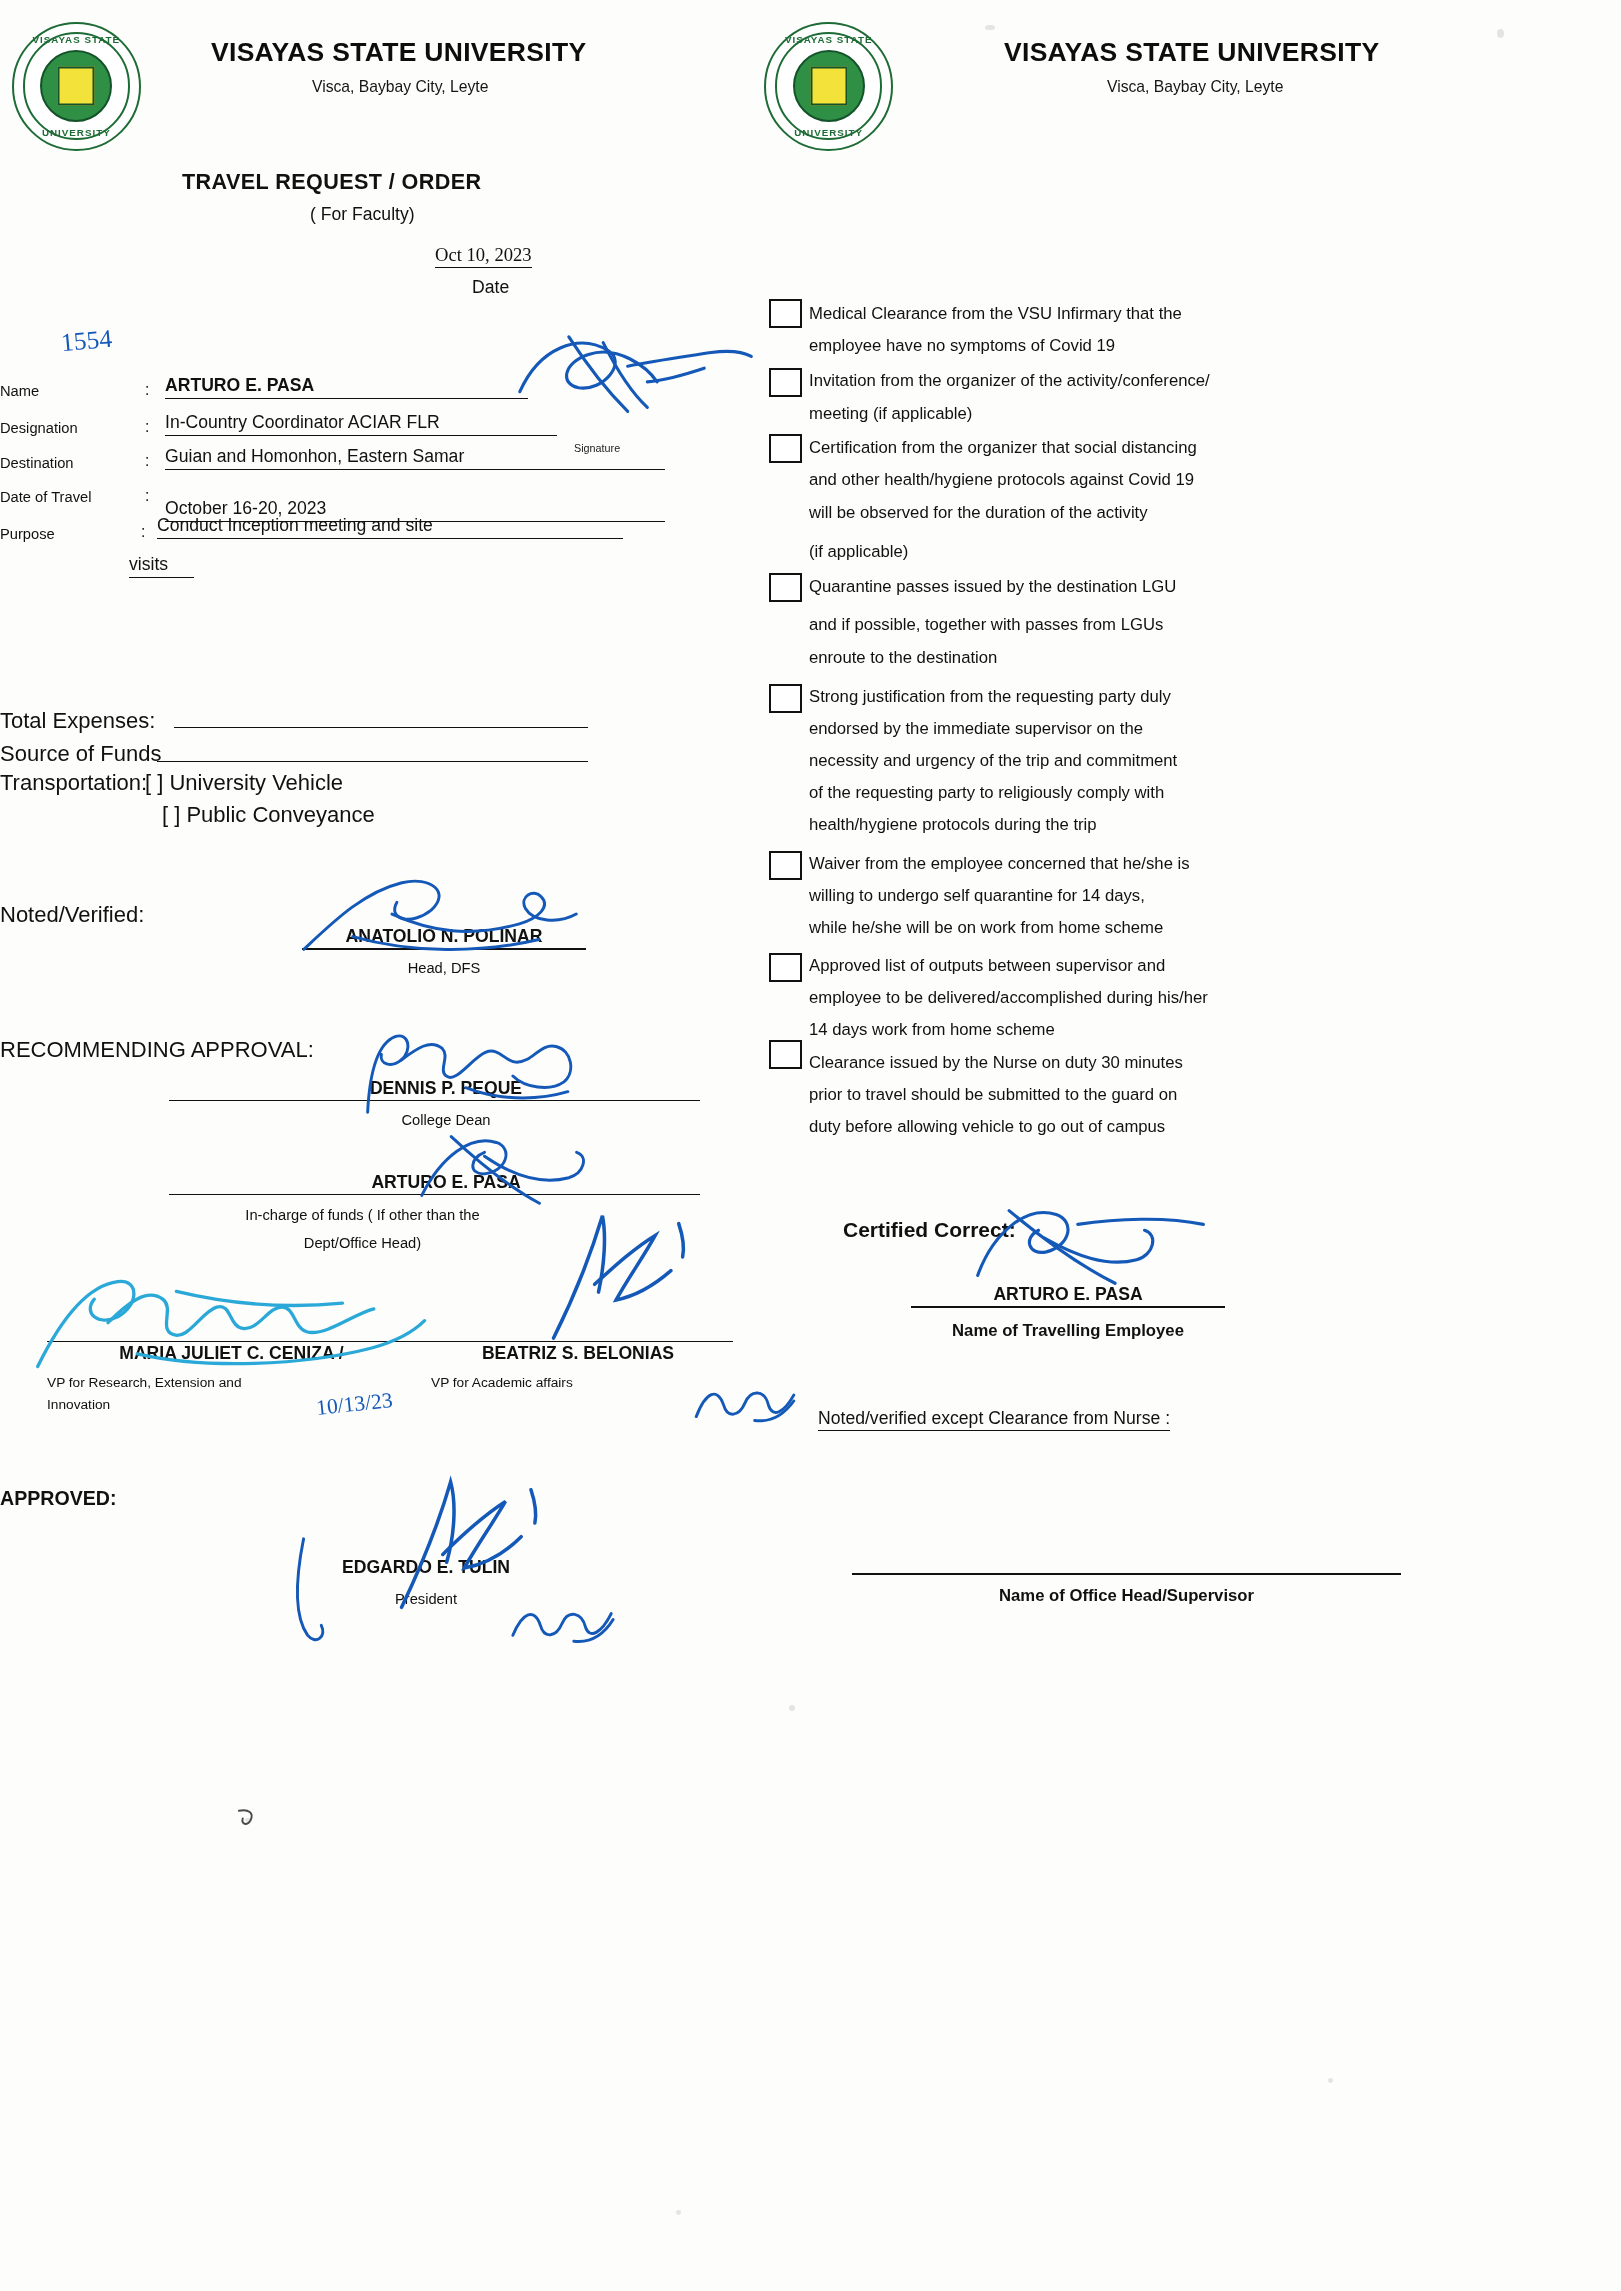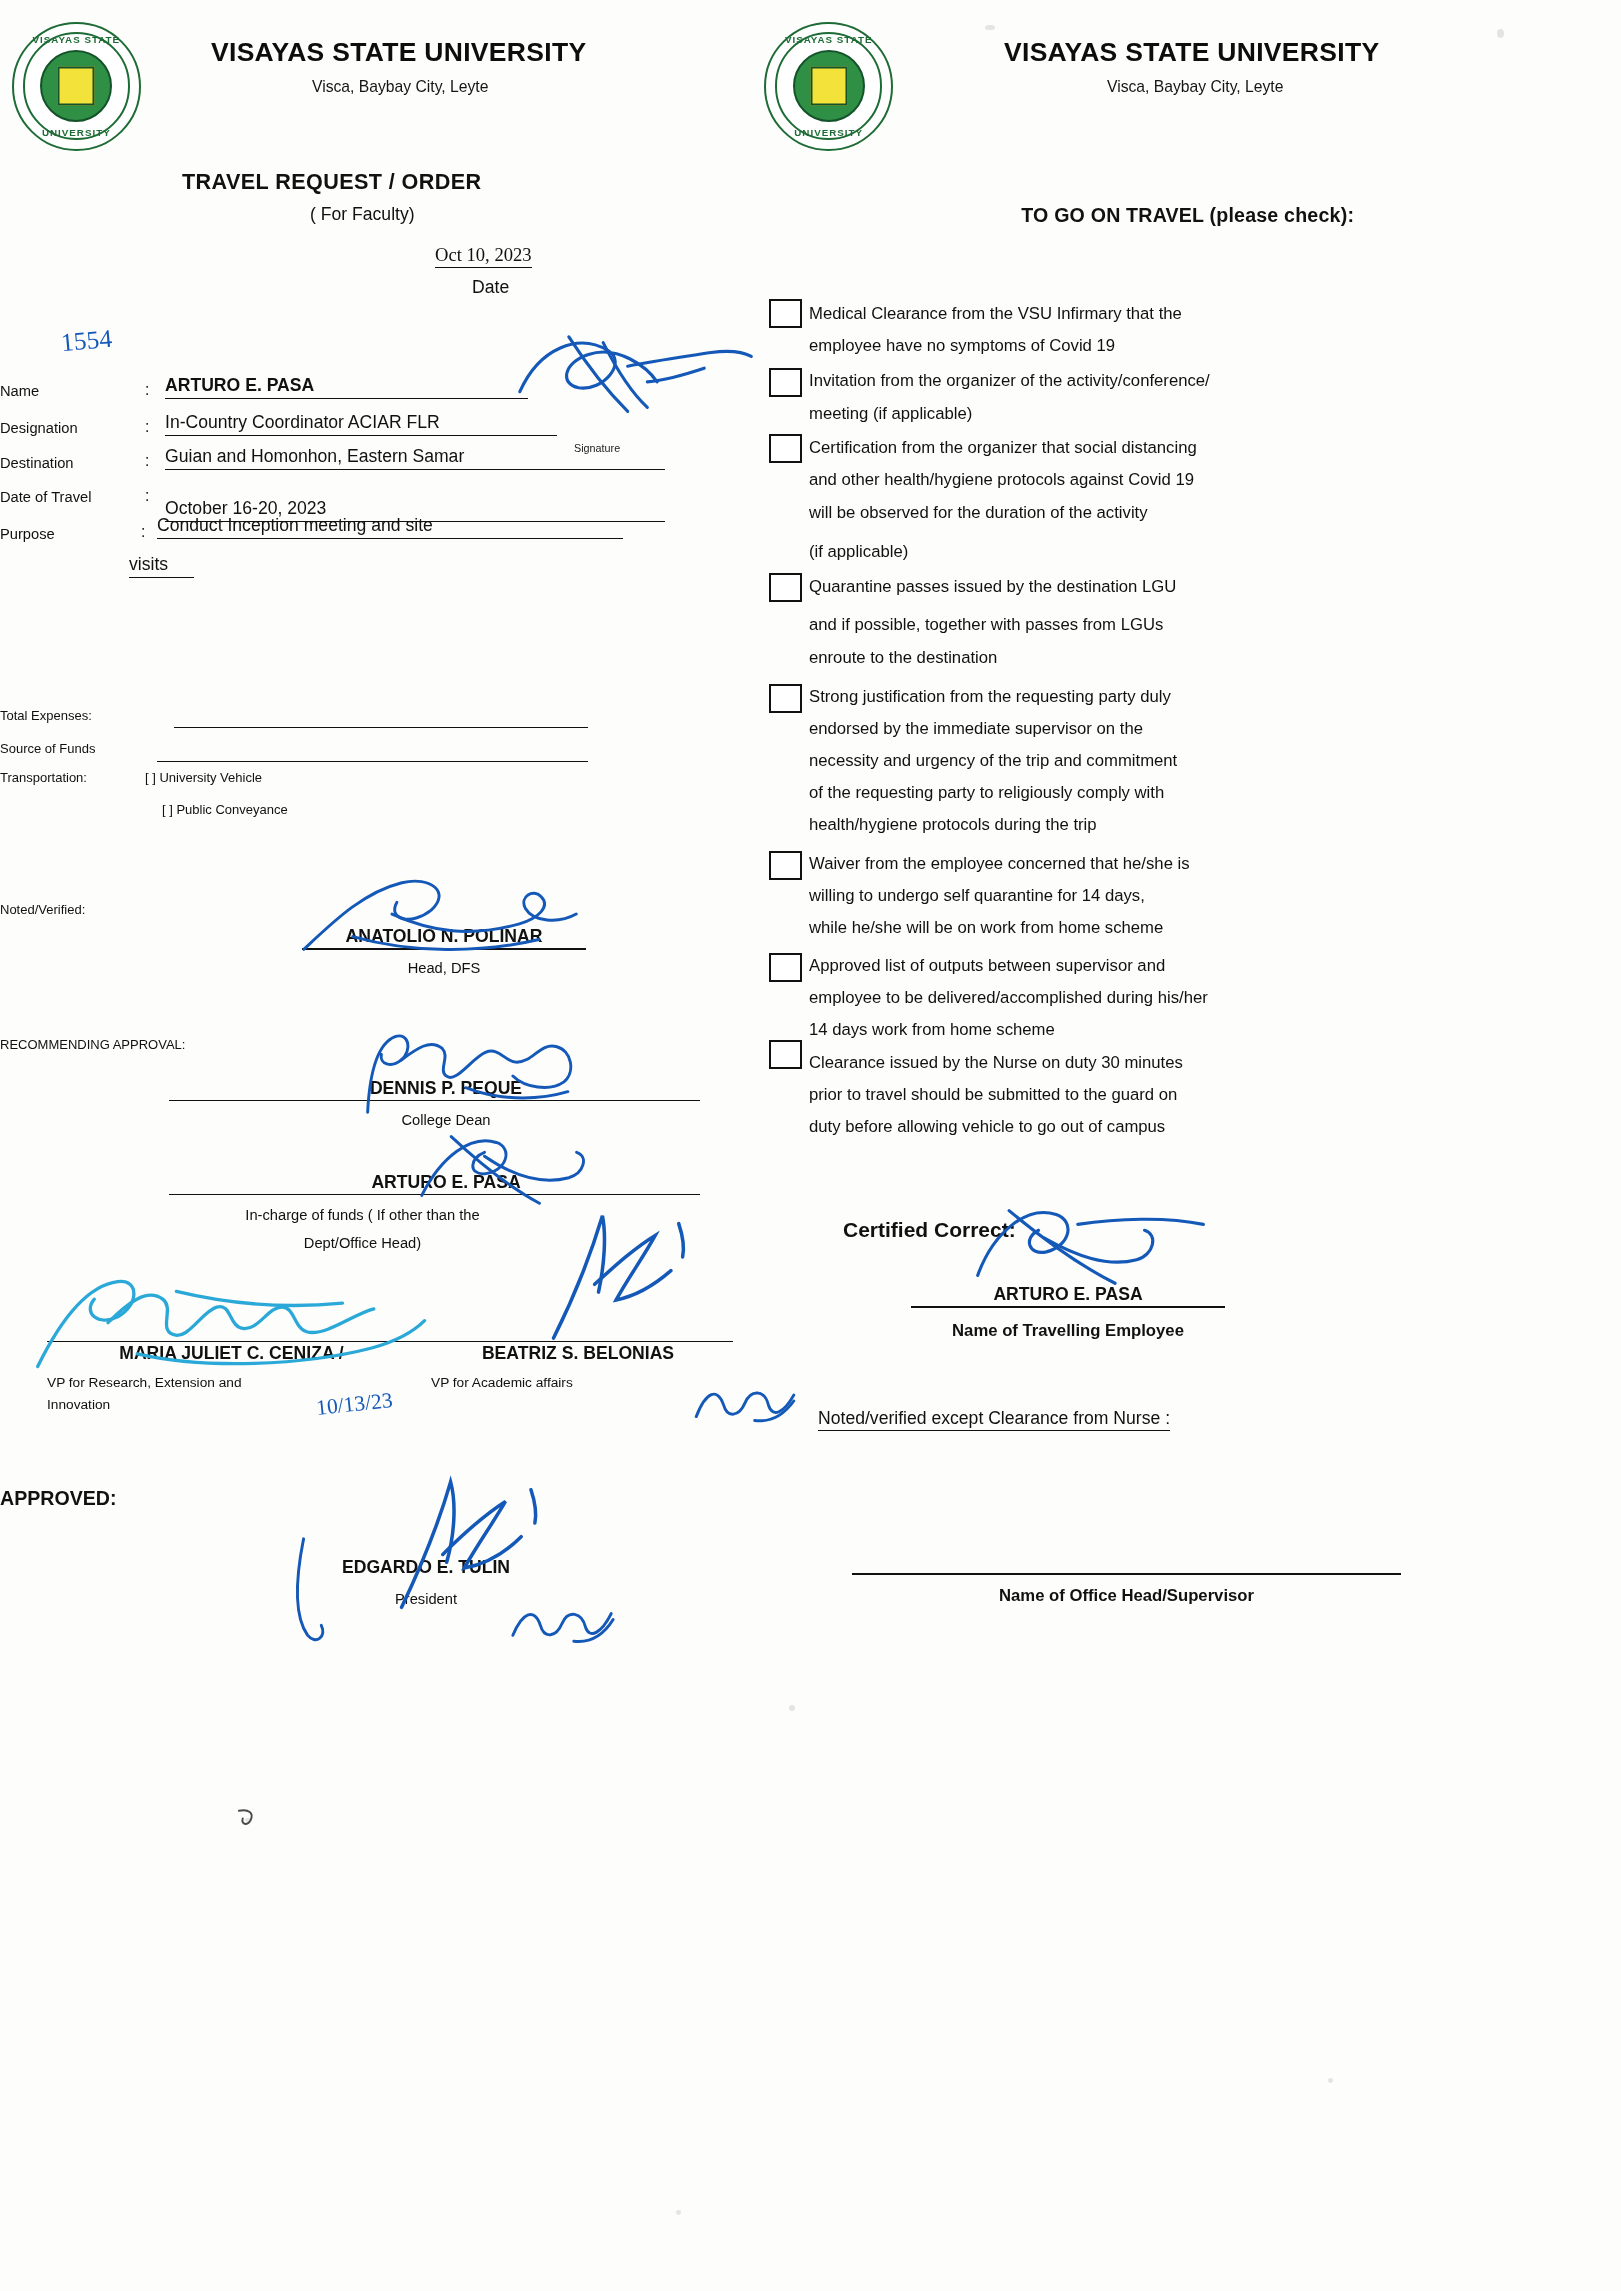--- a/index.html
+++ b/index.html
@@ -123,21 +123,21 @@
   }
 
   .blankline {
     position: absolute;
     border-bottom: 1.2px solid #111;
     height: 0;
   }
 
   .plain {
     position: absolute;
-    font-size: 13px;
+    font-size: 22px;
   }
   .plain.b { font-weight: bold; }
 
   .namestamp {
     position: absolute;
     font-size: 17.6px;
     font-weight: bold;
     text-align: center;
     border-bottom: 2px solid #111;
     padding-bottom: 1px;
@@ -411,21 +411,20 @@
       <div class="ring2"></div>
       <div class="txt-top">VISAYAS STATE</div>
       <div class="txt-bot">UNIVERSITY</div>
       <div class="inner"></div>
       <div class="shield"></div>
     </div>
 
     <div class="univ-name" style="left:230px;top:37px;">VISAYAS STATE UNIVERSITY</div>
     <div class="univ-sub" style="left:333px;top:78px;">Visca, Baybay City, Leyte</div>
 
-    <div class="chk-title" style="left:-9.8px;top:204px;width:847px;">TO GO ON TRAVEL (please check):</div>
 
     <div class="checkbox" style="left:-4.9px;top:299px;"></div>
     <div class="chk-line" style="left:35px;top:304px;">Medical Clearance from the VSU Infirmary that the</div>
     <div class="chk-line" style="left:35px;top:336px;">employee have no symptoms of Covid 19</div>
 
     <div class="checkbox" style="left:-4.9px;top:368px;"></div>
     <div class="chk-line" style="left:35px;top:371px;">Invitation from the organizer of the activity/conference/</div>
     <div class="chk-line" style="left:35px;top:404px;">meeting (if applicable)</div>
 
     <div class="checkbox" style="left:-4.9px;top:434px;"></div>

